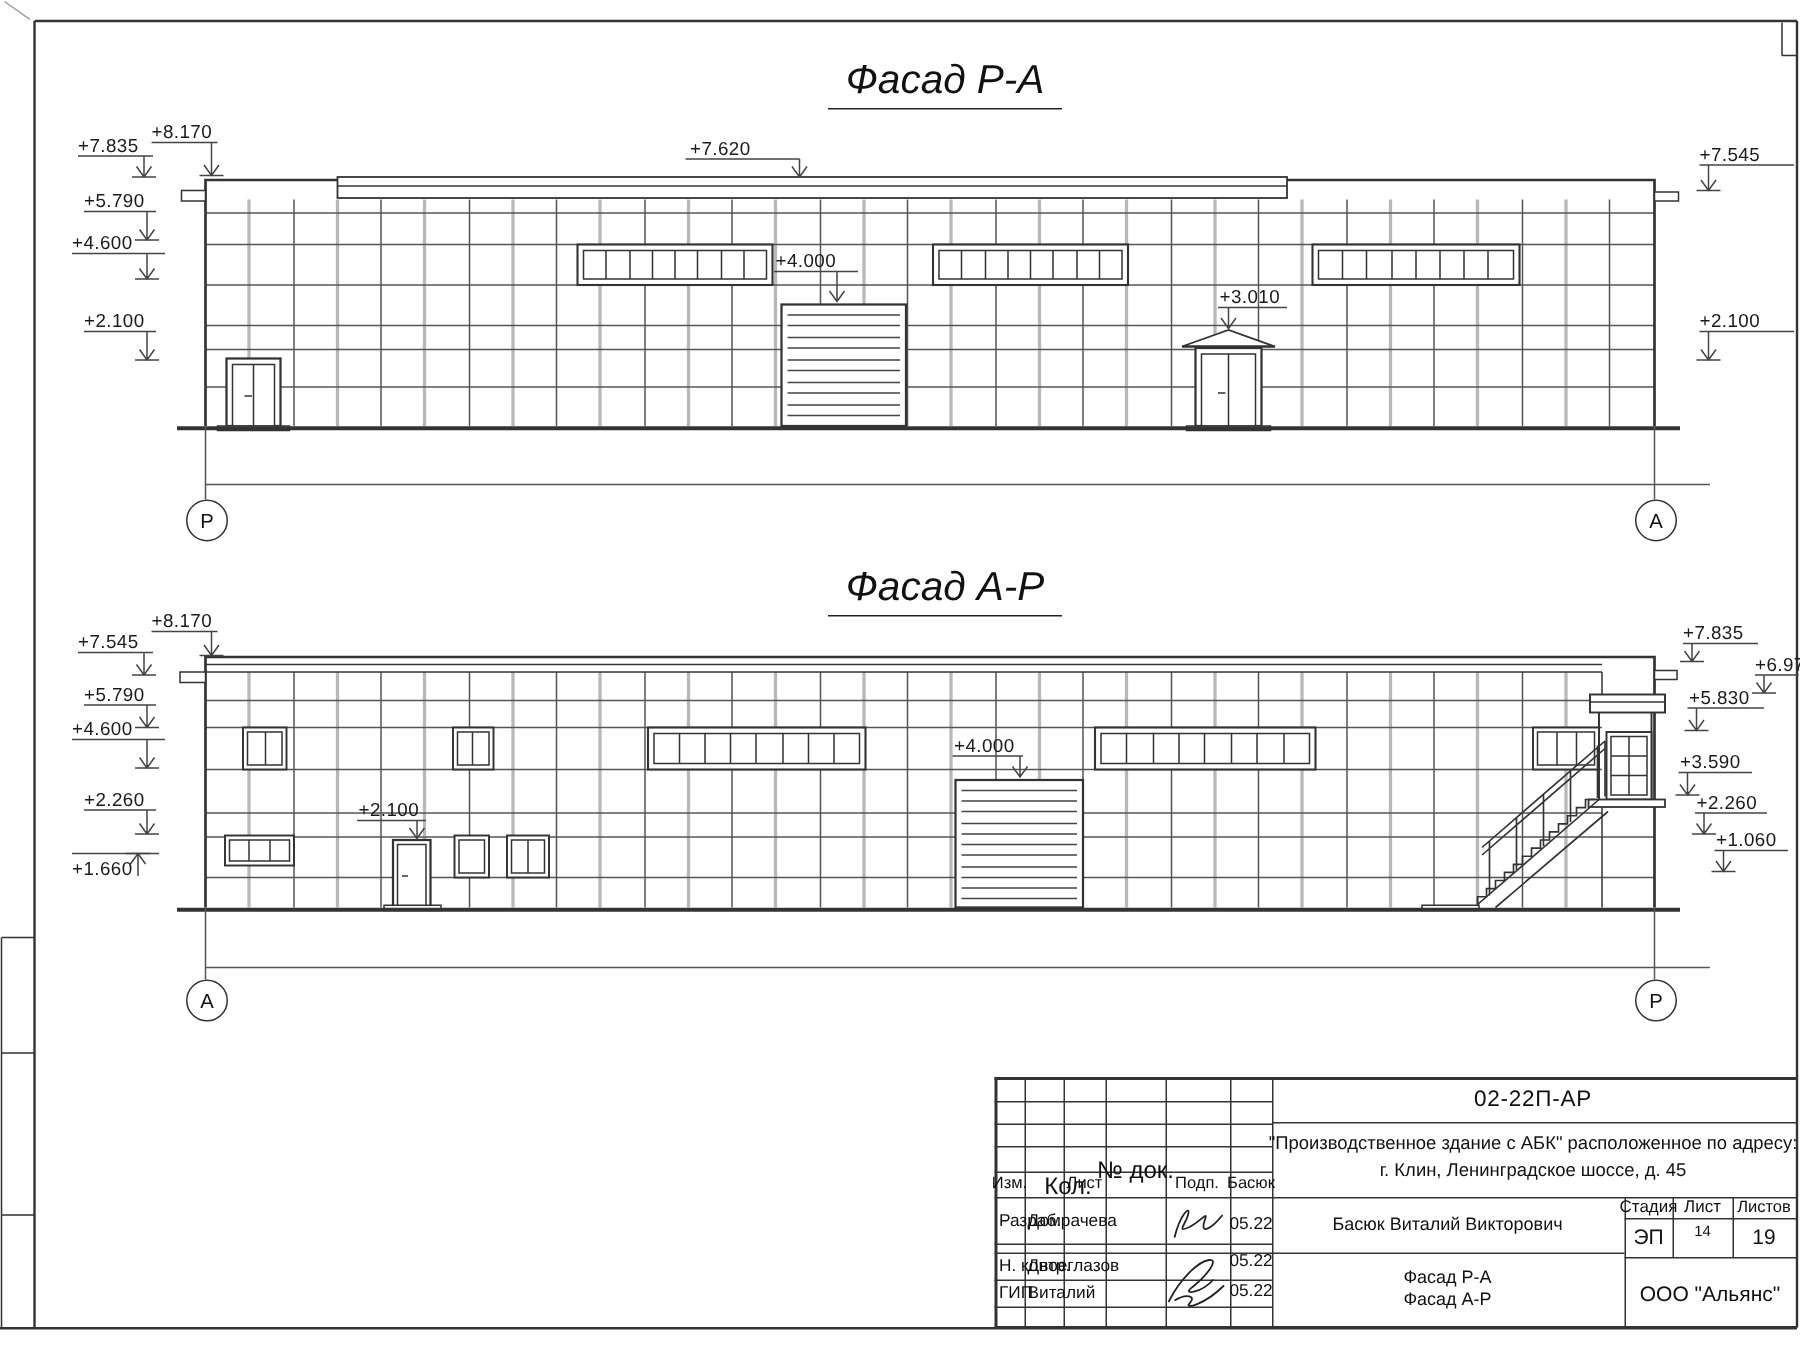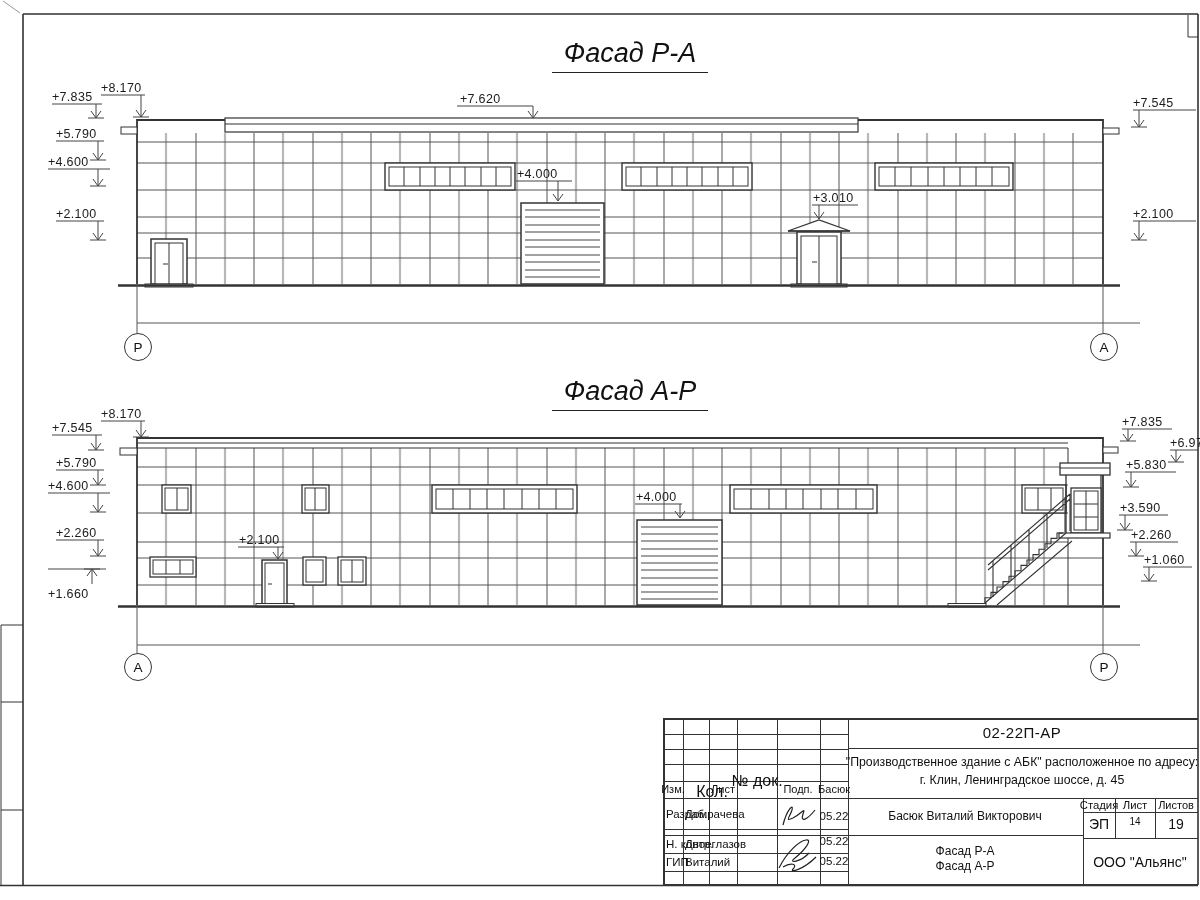--- a/index.html
+++ b/index.html
@@ -188,21 +188,21 @@
   <div class="elev" style="left:1133px;top:207px">+2.100</div>
   <div class="elev" style="left:460px;top:92px">+7.620</div>
   <div class="elev" style="left:517px;top:167px">+4.000</div>
   <div class="elev" style="left:813px;top:191px">+3.010</div>
 
   <div class="elev" style="left:52px;top:421px">+7.545</div>
   <div class="elev" style="left:101px;top:407px">+8.170</div>
   <div class="elev" style="left:56px;top:456px">+5.790</div>
   <div class="elev" style="left:48px;top:479px">+4.600</div>
   <div class="elev" style="left:56px;top:526px">+2.260</div>
-  <div class="elev" style="left:48px;top:587px">+1.660</div>
+  <div class="elev" style="left:48px;top:572px">+1.660</div>
   <div class="elev" style="left:239px;top:533px">+2.100</div>
   <div class="elev" style="left:636px;top:490px">+4.000</div>
   <div class="elev" style="left:1122px;top:415px">+7.835</div>
   <div class="elev" style="left:1170px;top:436px">+6.970</div>
   <div class="elev" style="left:1126px;top:458px">+5.830</div>
   <div class="elev" style="left:1120px;top:501px">+3.590</div>
   <div class="elev" style="left:1131px;top:528px">+2.260</div>
   <div class="elev" style="left:1144px;top:553px">+1.060</div>
 
   <div id="tb">

